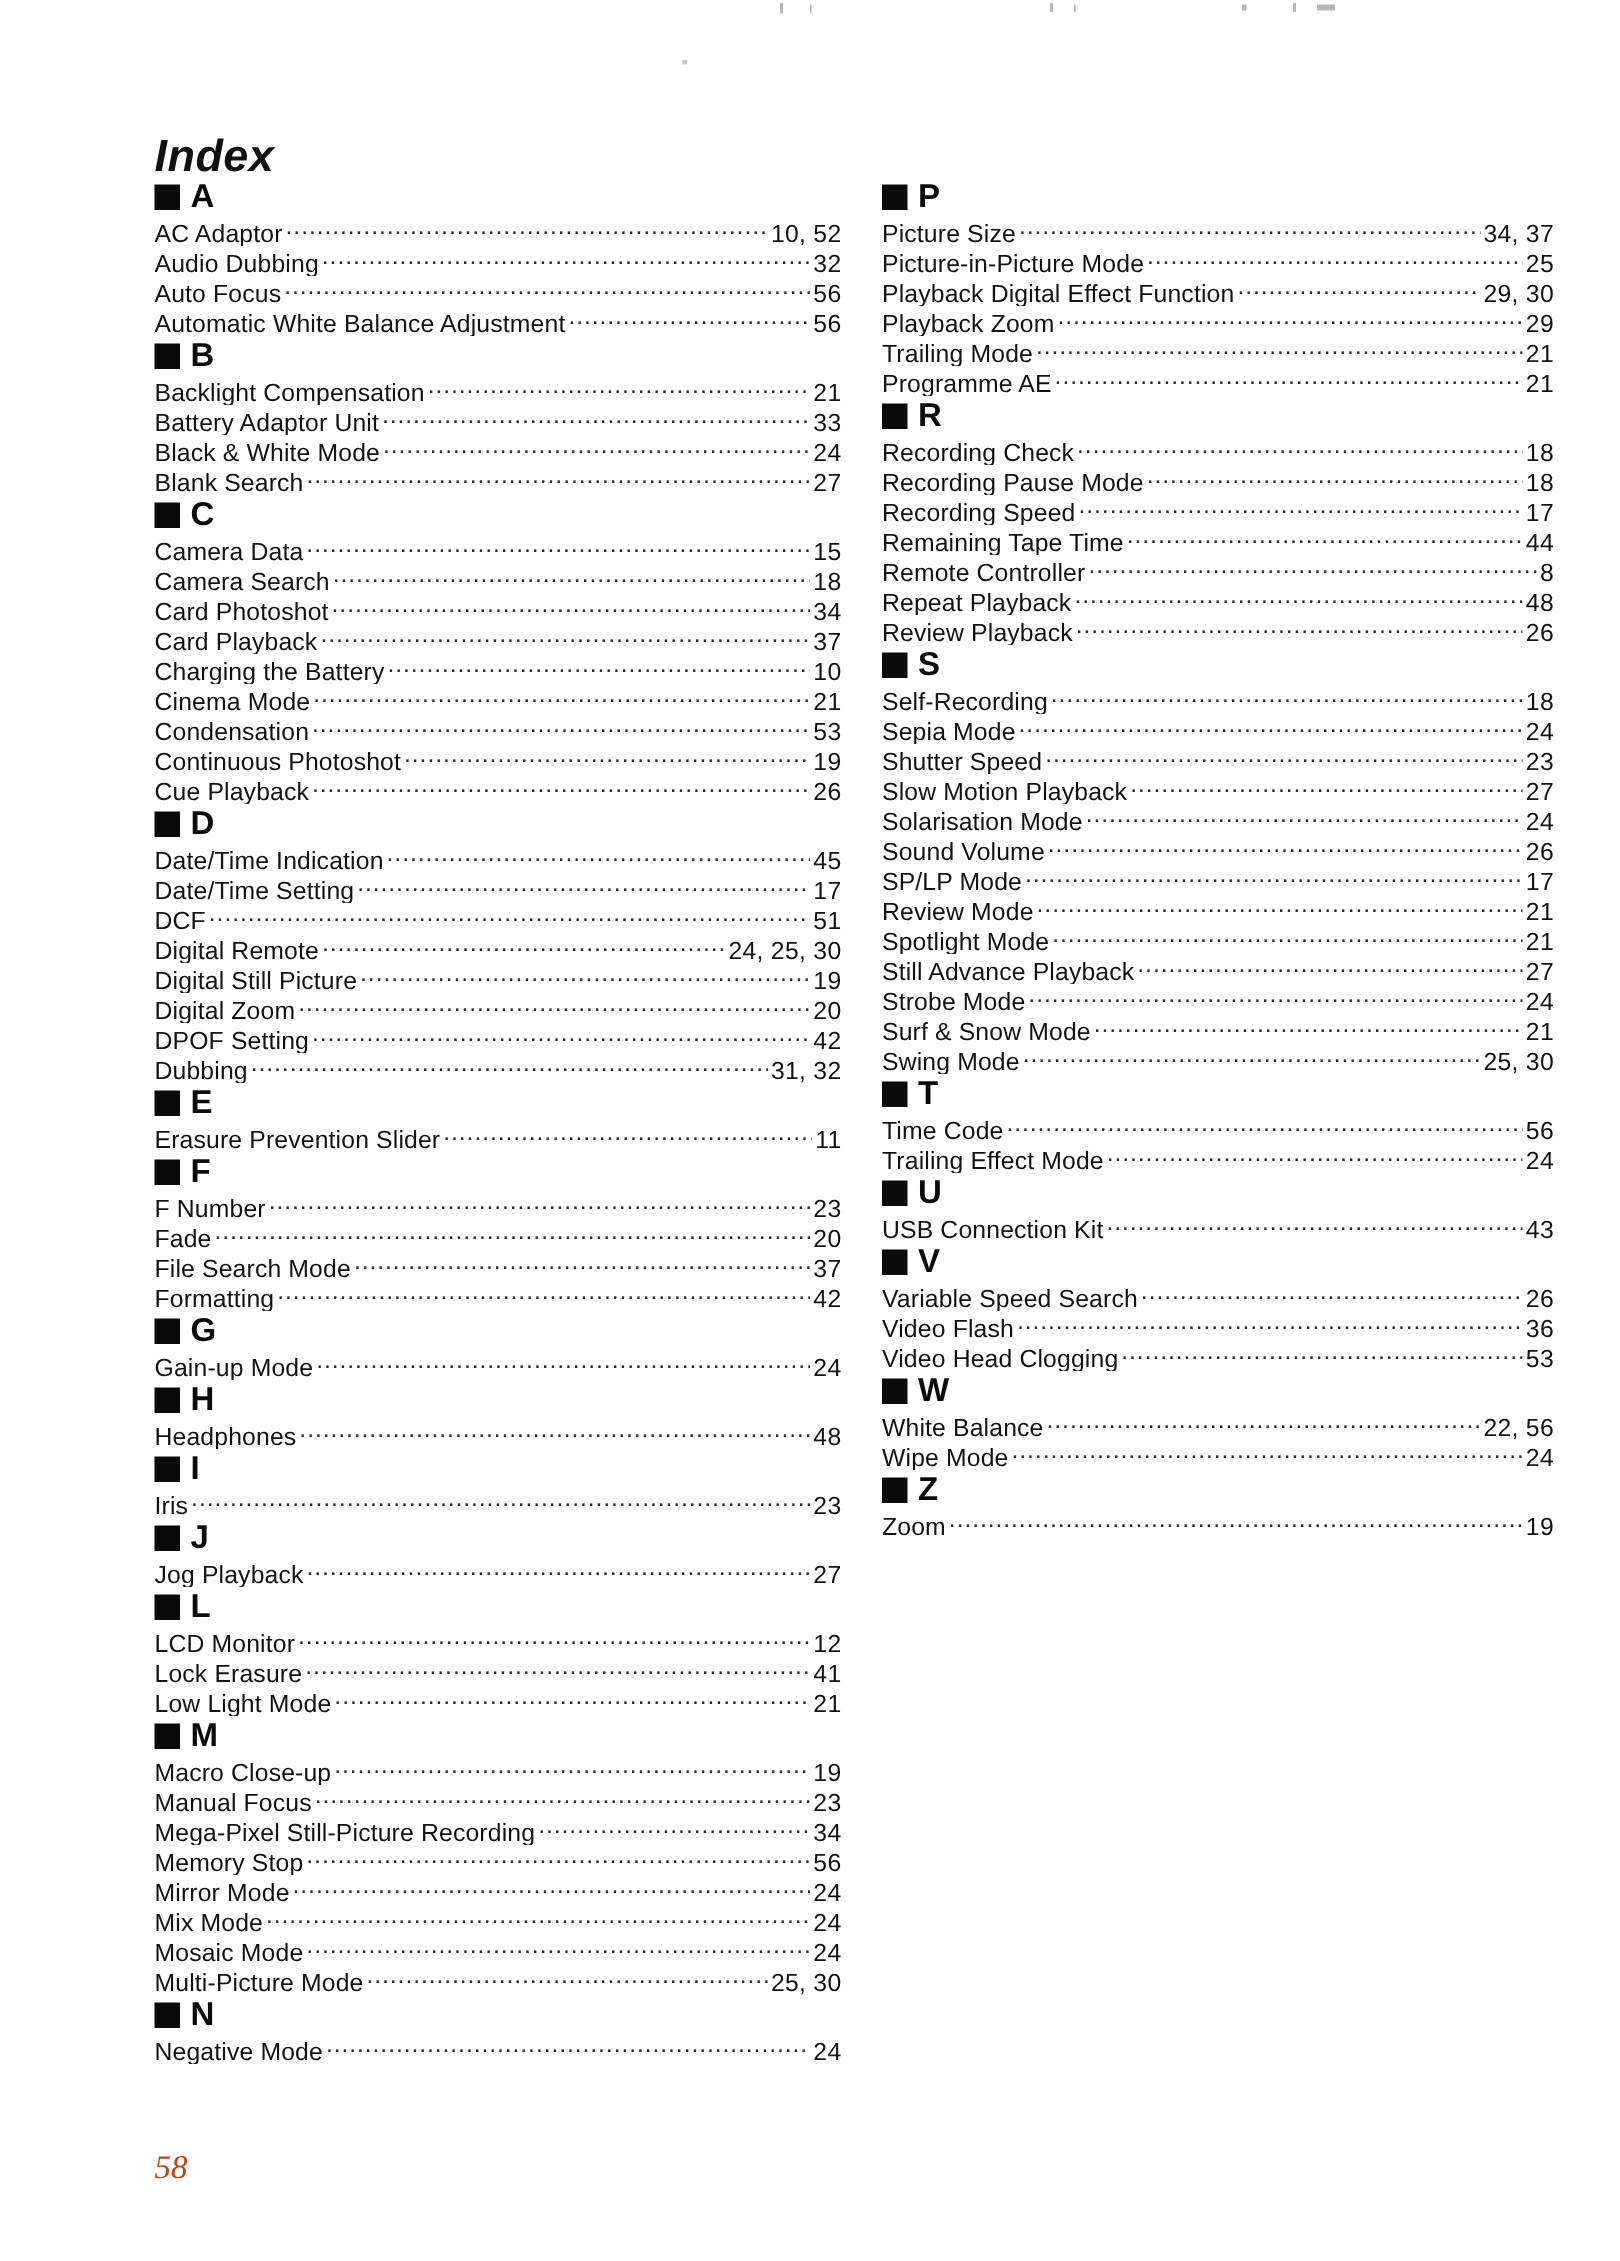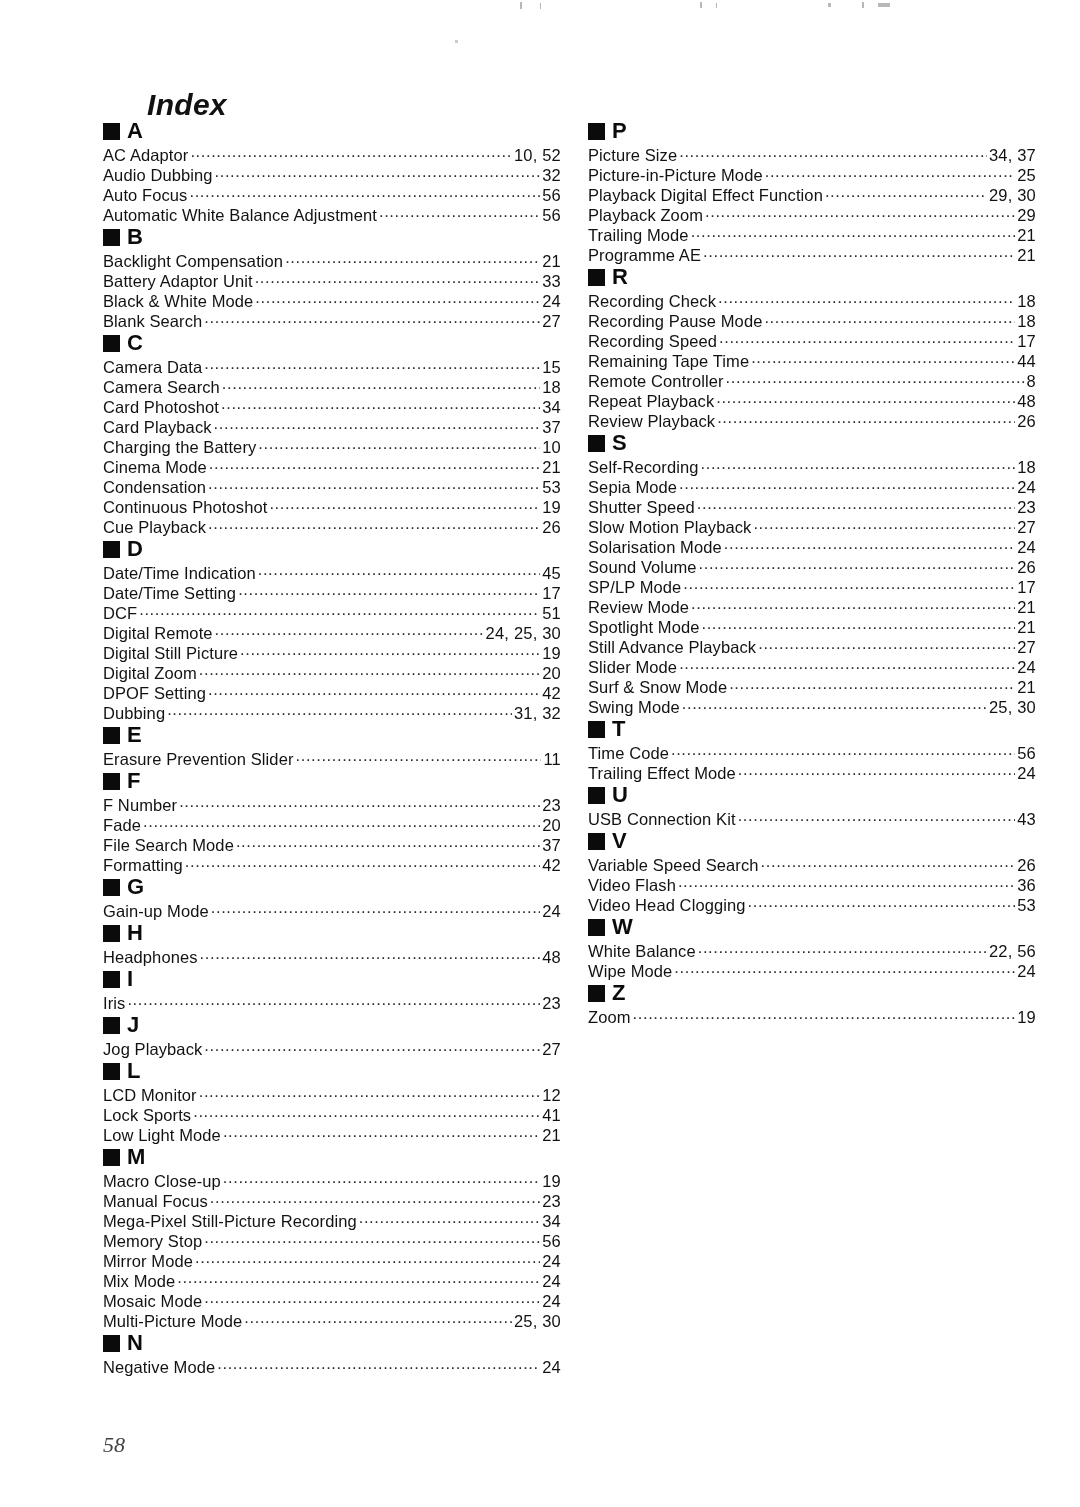--- a/index.html
+++ b/index.html
@@ -33,21 +33,20 @@
 
   .page-title {
     position: absolute;
     left: 103px;
     top: 68px;
     font-size: 30px;
     font-style: italic;
     font-weight: bold;
     letter-spacing: .3px;
     color: #111;
-    margin-left: 44px;
   }
 
   .columns {
     position: absolute;
     left: 0;
     top: 118px;
     width: 1080px;
   }
 
   .col {
@@ -115,21 +114,21 @@
     letter-spacing: .2px;
   }
 
   .page-number {
     position: absolute;
     left: 103px;
     top: 1432px;
     font-family: "Liberation Serif", serif;
     font-style: italic;
     font-size: 22px;
-    color: #404040;
+    color: #c2410c;
   }
 </style>
 </head>
 <body>
 
 <div class="page">
 
   <div class="scan-speck" style="left:520px;top:2px;width:2px;height:7px;"></div>
   <div class="scan-speck" style="left:540px;top:3px;width:1px;height:6px;"></div>
   <div class="scan-speck" style="left:700px;top:2px;width:2px;height:6px;"></div>
@@ -356,21 +355,21 @@
         <div class="sec">
           <span class="sec-mark"></span>
           <span class="sec-letter">L</span>
         </div>
         <div class="entry">
           <span class="term">LCD Monitor</span>
           <span class="leader"></span>
           <span class="pages">12</span>
         </div>
         <div class="entry">
-          <span class="term">Lock Sports</span>
+          <span class="term">Lock Erasure</span>
           <span class="leader"></span>
           <span class="pages">41</span>
         </div>
         <div class="entry">
           <span class="term">Low Light Mode</span>
           <span class="leader"></span>
           <span class="pages">21</span>
         </div>
         <div class="sec">
           <span class="sec-mark"></span>
@@ -548,21 +547,21 @@
           <span class="term">Spotlight Mode</span>
           <span class="leader"></span>
           <span class="pages">21</span>
         </div>
         <div class="entry">
           <span class="term">Still Advance Playback</span>
           <span class="leader"></span>
           <span class="pages">27</span>
         </div>
         <div class="entry">
-          <span class="term">Slider Mode</span>
+          <span class="term">Strobe Mode</span>
           <span class="leader"></span>
           <span class="pages">24</span>
         </div>
         <div class="entry">
           <span class="term">Surf &amp; Snow Mode</span>
           <span class="leader"></span>
           <span class="pages">21</span>
         </div>
         <div class="entry">
           <span class="term">Swing Mode</span>

